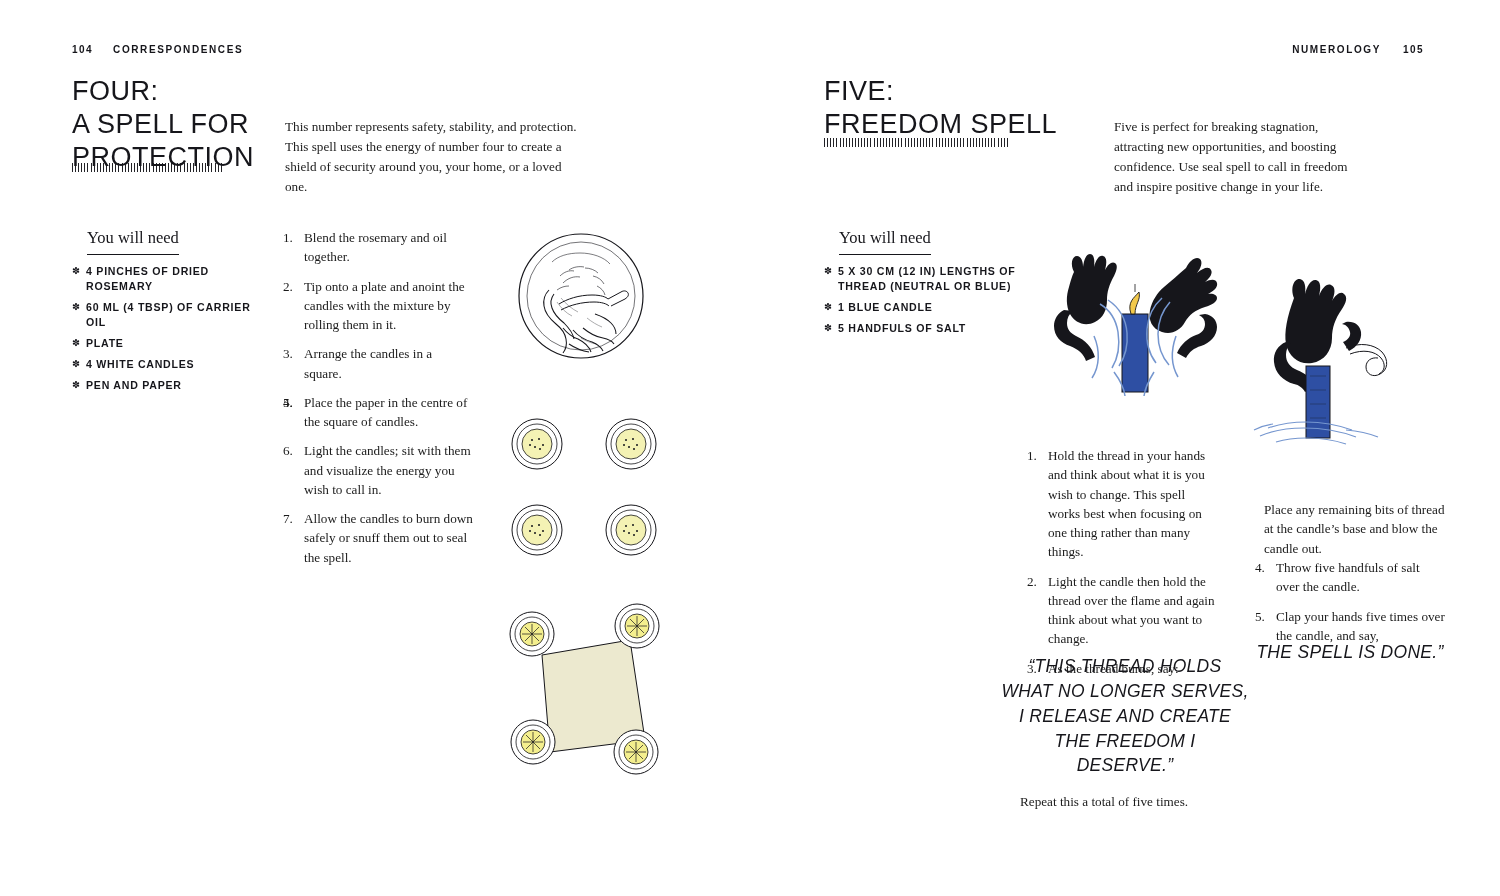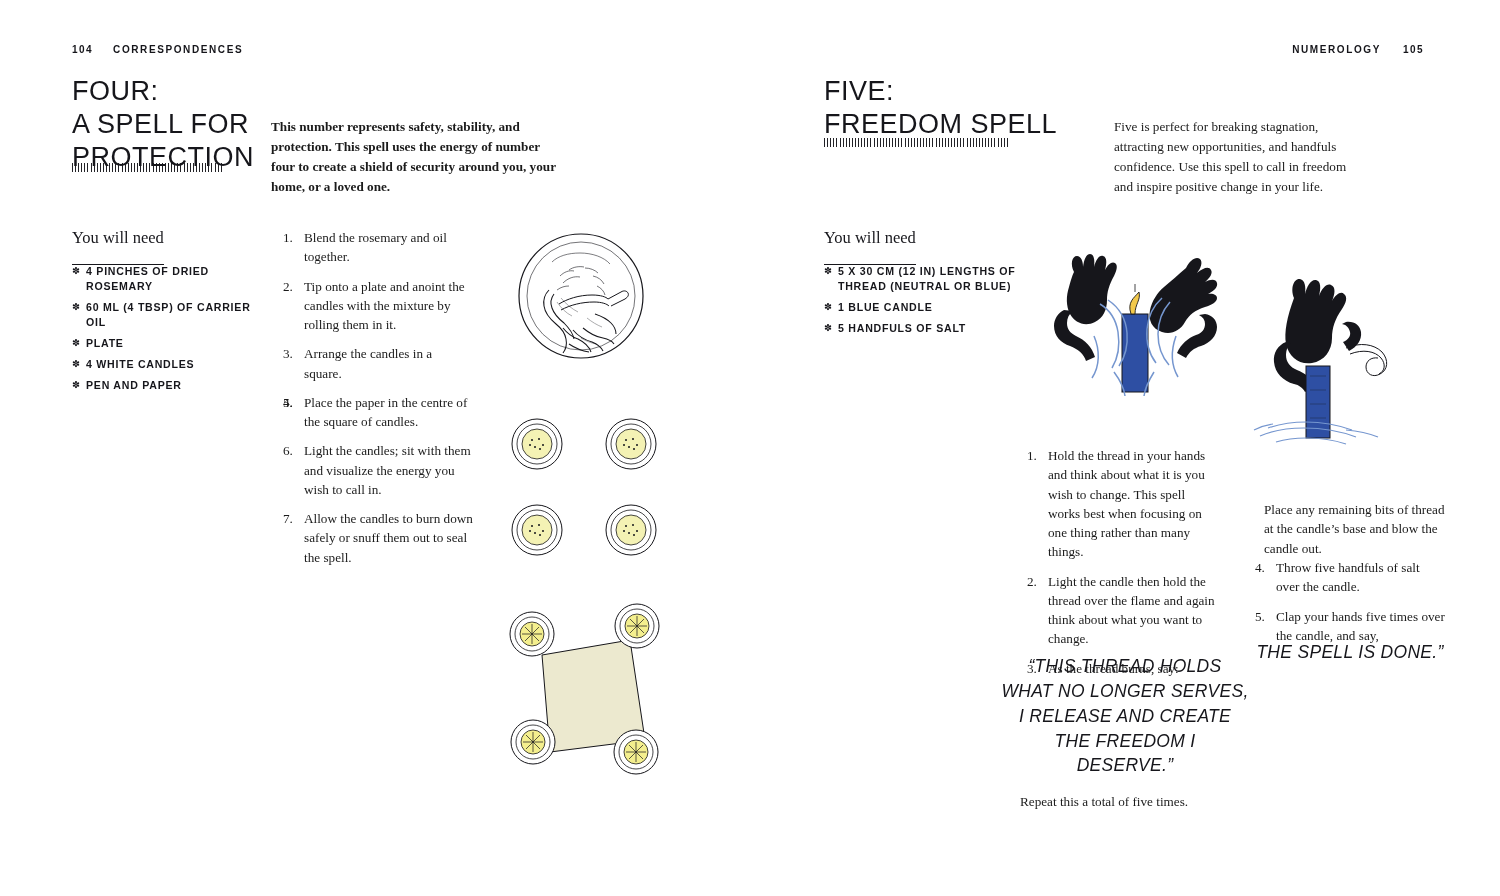--- a/index.html
+++ b/index.html
@@ -70,21 +70,22 @@
     line-height: 1.52;
     color: #1b1b1b;
   }
 
   .section-label {
     position: absolute;
     font-family: "Liberation Serif", serif;
     font-size: 16.5px;
     color: #16161b;
     border-bottom: 1px solid #16161b;
-    padding-bottom: 16px;
+    padding-bottom: 6px;
+    margin-left: 15px;
   }
 
   ul.needs {
     position: absolute;
     list-style: none;
     margin: 0;
     padding: 0;
     font-family: "Liberation Sans", sans-serif;
     font-size: 10.6px;
     font-weight: 700;
@@ -163,21 +164,21 @@
       <span class="sect">CORRESPONDENCES</span>
     </div>
 
     <div class="spell-title" style="left:72px; top:75px;">
       <span class="line">FOUR:</span>
       <span class="line">A SPELL FOR</span>
       <span class="line">PROTECTION</span>
     </div>
     <div class="rule" style="left:72px; top:163px; width:152px;"></div>
 
-    <div class="intro" style="left:271px; top:117px; width:292px;font-weight:bold;">This number represents safety, stability, and protection. This spell uses the energy of number four to create a shield of security around you, your home, or a loved one.</div>
+    <div class="intro" style="left:285px; top:117px; width:292px;">This number represents safety, stability, and protection. This spell uses the energy of number four to create a shield of security around you, your home, or a loved one.</div>
 
     <div class="section-label" style="left:72px; top:228px;">You will need</div>
 
     <ul class="needs" style="left:72px; top:264px; width:180px;">
       <li><span class="ast">✽</span><span>4 PINCHES OF DRIED ROSEMARY</span></li>
       <li><span class="ast">✽</span><span>60 ML (4 TBSP) OF CARRIER OIL</span></li>
       <li><span class="ast">✽</span><span>PLATE</span></li>
       <li><span class="ast">✽</span><span>4 WHITE CANDLES</span></li>
       <li><span class="ast">✽</span><span>PEN AND PAPER</span></li>
     </ul>
@@ -325,21 +326,21 @@
       <span class="sect">NUMEROLOGY</span>
       <span class="folio">105</span>
     </div>
 
     <div class="spell-title" style="left:74px; top:75px;">
       <span class="line">FIVE:</span>
       <span class="line">FREEDOM SPELL</span>
     </div>
     <div class="rule" style="left:74px; top:138px; width:186px;"></div>
 
-    <div class="intro" style="left:364px; top:117px; width:236px;">Five is perfect for breaking stagnation, attracting new opportunities, and handfuls confidence. Use this spell to call in freedom and inspire positive change in your life.</div>
+    <div class="intro" style="left:364px; top:117px; width:236px;">Five is perfect for breaking stagnation, attracting new opportunities, and boosting confidence. Use seal spell to call in freedom and inspire positive change in your life.</div>
 
     <div class="section-label" style="left:74px; top:228px;">You will need</div>
 
     <ul class="needs" style="left:74px; top:264px; width:195px;">
       <li><span class="ast">✽</span><span>5 X 30 CM (12 IN) LENGTHS OF THREAD (NEUTRAL OR BLUE)</span></li>
       <li><span class="ast">✽</span><span>1 BLUE CANDLE</span></li>
       <li><span class="ast">✽</span><span>5 HANDFULS OF SALT</span></li>
     </ul>
 
     <div class="illus" style="left:284px; top:232px;">

